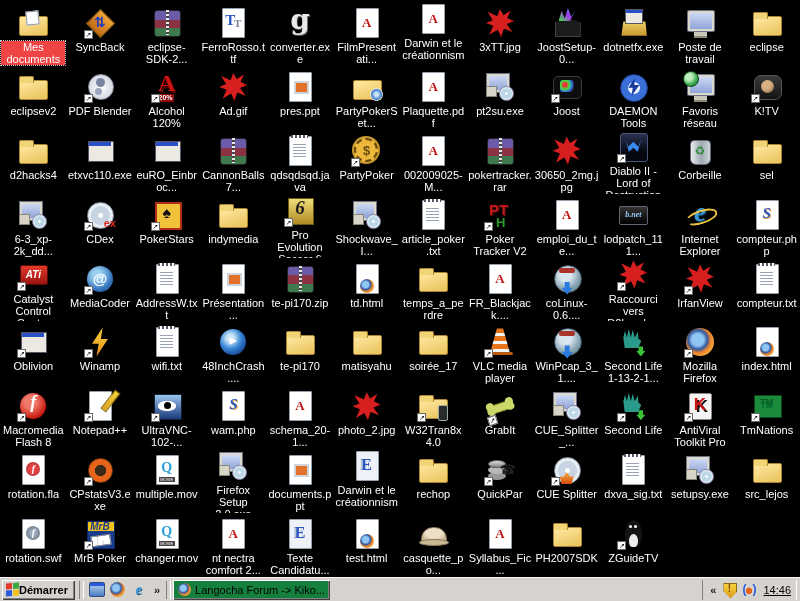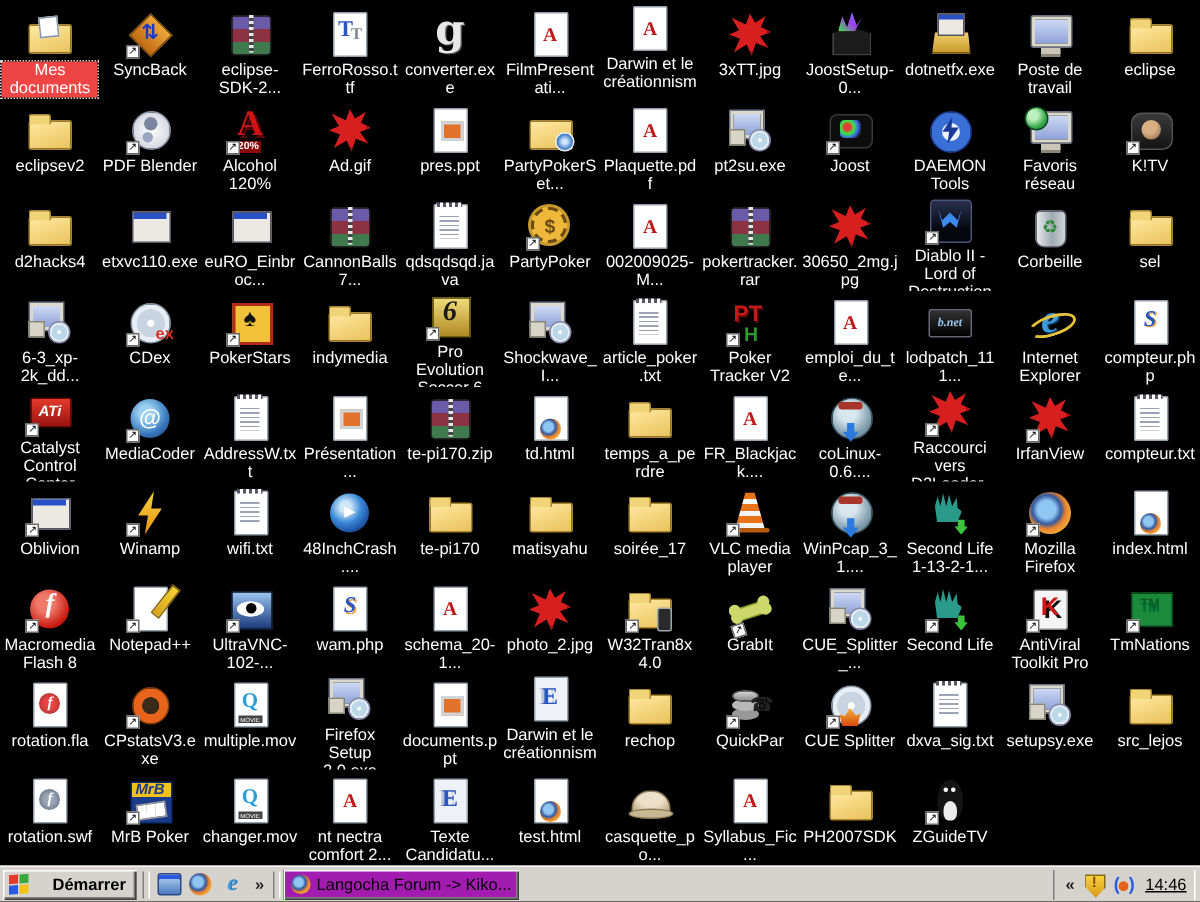--- a/index.html
+++ b/index.html
@@ -260,40 +260,40 @@
   .ic-pdfblender::before{content:"";position:absolute;left:4px;top:3px;width:24px;height:24px;border-radius:50%;
     background:radial-gradient(#fdfdfd,#c8ccd8);border:1px solid #8a92a2;}
   .ic-pdfblender::after{content:"";position:absolute;left:12px;top:7px;width:9px;height:9px;border-radius:50%;background:#7a86a0;
     box-shadow:-2px 9px 0 -1px #9aa6c0;z-index:2;}
   
   .ic-gscript::before{content:"g";position:absolute;left:0;right:0;top:-4px;text-align:center;
     font:bold 28px "DejaVu Serif",serif;color:#e8e8e8;text-shadow:1px 1px 0 #555;}
   
   .taskbar{position:absolute;left:0;top:577px;width:800px;height:24px;background:#d6d3ce;
     border-top:1px solid #f6f5f2;box-sizing:border-box;display:flex;align-items:center;font-size:11px;}
-  .start{height:20px;margin:0 2px;padding:0 7px 0 4px;display:flex;align-items:center;gap:16px;cursor:pointer;
+  .start{height:20px;margin:0 2px;padding:0 7px 0 4px;display:flex;align-items:center;gap:0;cursor:pointer;
     background:#d6d3ce;border:none;font:bold 11px "Liberation Sans",sans-serif;color:#000;
     box-shadow:inset 1px 1px 0 #fff,inset -1px -1px 0 #404040,inset -2px -2px 0 #808080;}
   .winflag{width:13px;height:13px;display:inline-block;transform:skewY(-4deg);
     background:linear-gradient(#e23a2a,#e23a2a) 0 0/6px 6px no-repeat,
                linear-gradient(#3aa83a,#3aa83a) 7px 0/6px 6px no-repeat,
                linear-gradient(#2a5ae0,#2a5ae0) 0 7px/6px 6px no-repeat,
                linear-gradient(#f2c21a,#f2c21a) 7px 7px/6px 6px no-repeat;}
   .tb-sep{width:3px;height:18px;margin:0 2px;border-left:1px solid #808080;border-right:1px solid #fff;}
   .quicklaunch{display:flex;align-items:center;gap:5px;padding:0 3px;}
   .qlic{width:16px;height:16px;position:relative;display:inline-flex;align-items:center;justify-content:center;cursor:pointer;}
   .mini-ff{width:15px;height:15px;border-radius:50%;
     background:radial-gradient(circle at 40% 40%,#8fc6f2 0 26%,#35589e 42%,#e8842e 58%,#f7b13f 78%,#b9551c);}
   .mini-ie{font:italic bold 15px "Liberation Serif",serif;color:#3d9bdc;text-shadow:0.5px 0.5px 0 #16527a;}
   .mini-app{width:14px;height:13px;background:linear-gradient(#bcd8f2,#4a7ac0);border:1px solid #2a4a80;border-radius:2px;
     box-shadow:inset 0 3px 0 #2a5ae0;}
   .chev{font:bold 11px "Liberation Sans",sans-serif;color:#222;padding:0 4px;cursor:pointer;}
   .tasks{display:flex;align-items:center;flex:1;gap:3px;}
   .taskbtn{height:20px;min-width:118px;max-width:160px;display:flex;align-items:center;gap:4px;padding:0 5px;cursor:pointer;
-    background:#a21caf;border:none;font:11px "Liberation Sans",sans-serif;color:#000;
+    background:#15803d;border:none;font:11px "Liberation Sans",sans-serif;color:#000;
     box-shadow:inset 1px 1px 0 #fff,inset -1px -1px 0 #404040,inset -2px -2px 0 #808080;}
   .taskbtn .mini-ff{width:13px;height:13px;flex:none;}
   .taskbtn span{white-space:nowrap;overflow:hidden;text-overflow:ellipsis;}
   .tray{display:flex;align-items:center;gap:4px;height:20px;margin:0 3px 0 0;padding:0 6px;
     border-left:1px solid #808080;box-shadow:-1px 0 0 #fff inset;}
   .tray .chev{padding:0 1px;}
   .tray-ic{width:16px;height:16px;position:relative;display:inline-block;cursor:pointer;}
   .shield::before{content:"";position:absolute;left:2px;top:1px;width:12px;height:14px;background:linear-gradient(#f7d23a,#d89a1a);
     border:1px solid #8a6a10;clip-path:polygon(0 0,100% 0,100% 55%,50% 100%,0 55%);}
   .shield::after{content:"!";position:absolute;left:0;right:0;top:1px;text-align:center;font:bold 10px "Liberation Sans",sans-serif;

